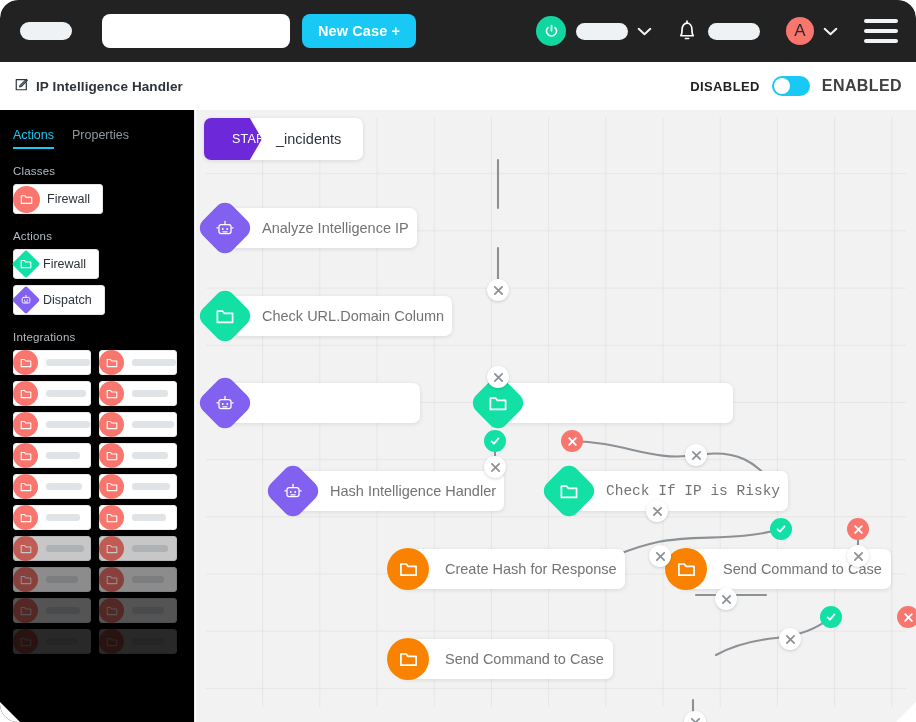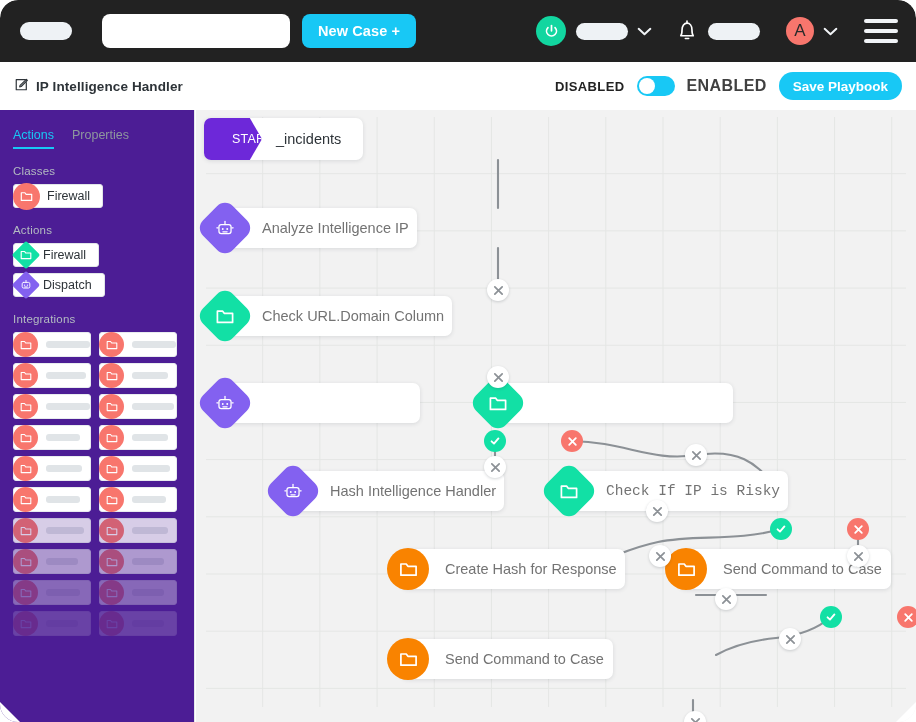--- a/index.html
+++ b/index.html
@@ -110,37 +110,37 @@
     height: 28px; padding: 0 14px; border: none; border-radius: 14px;
     background: #18c8f5; color: #fff; cursor: pointer;
     font-family: "Liberation Sans", sans-serif;
     font-size: 13.5px; font-weight: bold;
   }
 
   
   .sidebar {
     position: absolute; left: 0; top: 110px;
     width: 195px; height: 612px;
-    background: #4c1d95; border-right: 1px solid #e4e8eb;
+    background: #000000; border-right: 1px solid #e4e8eb;
     overflow: hidden;
   }
   .tabs { display: flex; gap: 18px; padding: 18px 0 0 13px; }
   .tab {
     font-size: 12.5px; padding-bottom: 5px; cursor: pointer;
     color: #8e979e;
   }
   .tab.active { color: #18c8f5; border-bottom: 2px solid #18c8f5; }
   .sect-title {
     font-size: 11.5px; color: #b3bbc1;
     margin: 16px 0 7px 13px; letter-spacing: .2px;
   }
   .chip-row { display: flex; flex-wrap: wrap; gap: 6px; padding-left: 13px; }
   .chip {
     display: flex; align-items: center; gap: 7px;
-    height: 24px; padding: 0 12px 0 0;
+    height: 30px; padding: 0 12px 0 0;
     border: 1px solid #e1e5e8; border-radius: 3px;
     background: #fff; cursor: pointer; justify-content: space-between;
   }
   .chip-label { font-size: 12.5px; color: #2d3338; }
   .ic-circle {
     width: 27px; height: 27px; border-radius: 50%;
     background: #f8766d; display:flex; align-items:center; justify-content:center;
     margin-left: -1px; flex: none;
   }
   .ic-diamond {
@@ -312,21 +312,20 @@
       </span>
       <span class="bc-title">IP Intelligence Handler</span>
     </div>
 
     <div class="toolbar-right">
       <span class="lbl-disabled">DISABLED</span>
       <div class="switch">
         <div class="knob"></div>
       </div>
       <span class="lbl-enabled">ENABLED</span>
-      <button class="btn-save">Save Playbook</button>
     </div>
   </div>
 
   <div class="sidebar">
     <div class="tabs">
       <div class="tab active">Actions</div>
       <div class="tab">Properties</div>
     </div>
 
     <div class="sect-title">Classes</div>

